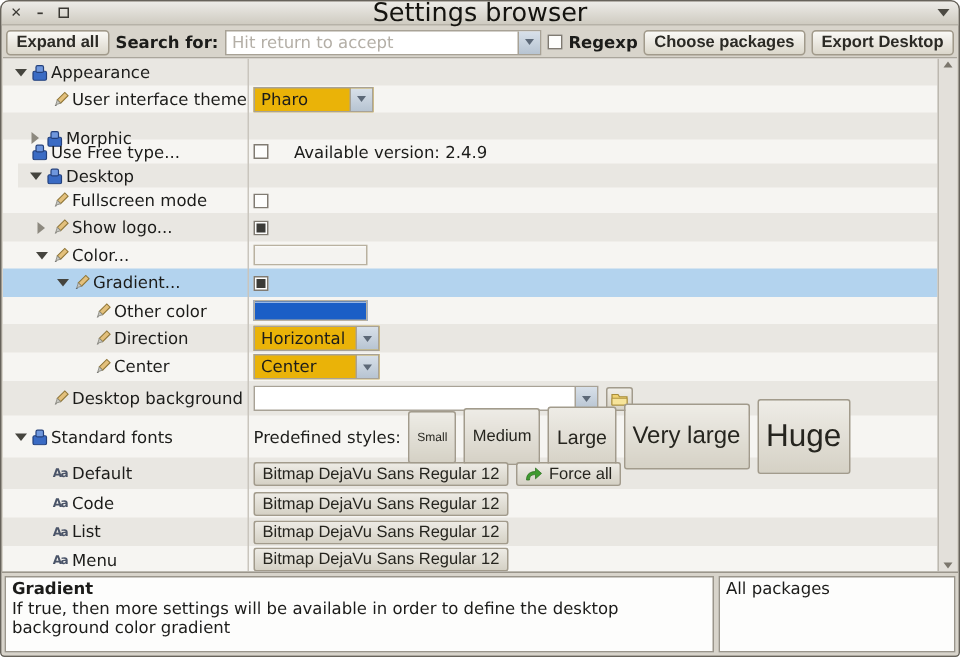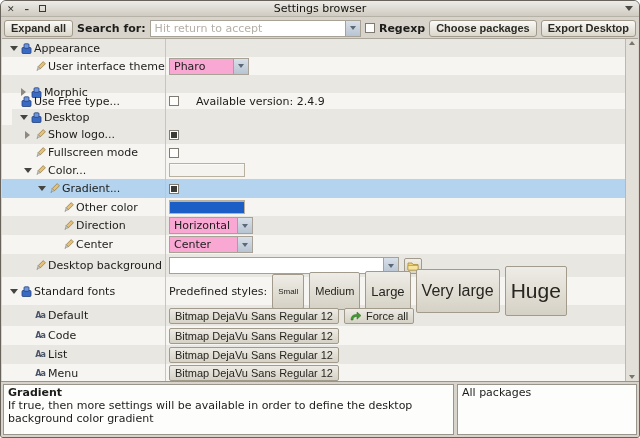--- a/index.html
+++ b/index.html
@@ -8,21 +8,21 @@
   .window { position:absolute; inset:0; background:#d8d4cb; border:1px solid #67635b;
     border-radius:6px 6px 3px 3px; overflow:hidden; }
 
   
   .titlebar { position:absolute; top:0; left:0; right:0; height:16px;
     background:linear-gradient(#edecе8,#cfcbc1); background:linear-gradient(#edece8,#cfcbc1);
     border-bottom:1px solid #b6b2a8; display:flex; align-items:center; padding:0 6px; }
   .winbtns { display:flex; gap:10px; align-items:center; z-index:2; }
   .winbtn { font-size:9px; line-height:10px; color:#3a3833; font-weight:bold; }
   .maxglyph { width:7px; height:7px; border:1.5px solid #3a3833; display:inline-block; }
-  .title { position:absolute; left:0; right:0; text-align:center; font-size:11px; color:#14130f; }
+  .title { position:absolute; left:0; right:0; text-align:center; font-size:17px; color:#14130f; }
   .menu-tri { margin-left:auto; z-index:2; width:0; height:0;
     border-left:4px solid transparent; border-right:4px solid transparent; border-top:5px solid #4c4a43; }
 
   
   .toolbar { position:absolute; top:17px; left:0; right:0; height:20px;
     display:flex; align-items:center; gap:4px; padding:0 3px; }
   .btn { background:linear-gradient(#faf9f6,#dbd7cb); border:1px solid #a19a8b; border-radius:3px;
     font-weight:bold; font-size:11px; color:#2b2a25; padding:0 6px; height:17px;
     display:inline-flex; align-items:center; gap:3px; white-space:nowrap; }
   .lbl { font-weight:bold; white-space:nowrap; }
@@ -59,41 +59,41 @@
   .coldivider { position:absolute; left:163px; top:0; bottom:0; width:1px; background:#c9c5bd; }
   .vscroll { position:absolute; top:0; right:0; bottom:0; width:13px; background:#e3e0da;
     border-left:1px solid #bcb8af; display:flex; flex-direction:column;
     justify-content:space-between; align-items:center; padding:2px 0; }
   .sc-up { width:0;height:0;border-left:3px solid transparent;border-right:3px solid transparent;
     border-bottom:4px solid #7b766c; }
   .sc-dn { width:0;height:0;border-left:3px solid transparent;border-right:3px solid transparent;
     border-top:4px solid #7b766c; }
 
   
-  .dd { display:flex; height:17px; background:#f9a8d4; border:1px solid #a8a296; align-items:center; }
+  .dd { display:flex; height:17px; background:#eab308; border:1px solid #a8a296; align-items:center; }
   .dd-val { padding:0 4px; flex:1; white-space:nowrap; }
   .swatch { width:76px; height:14px; border:1px solid #b9b1a0; flex:none;
     box-shadow: inset 0 1px 0 rgba(255,255,255,.55); }
   .note { margin-left:12px; white-space:nowrap; }
   .btn2 { background:linear-gradient(#edebe5,#d5d1c5); border:1px solid #a29b8c; border-radius:2px;
     padding:1px 5px; font-size:11px; color:#26251f; display:inline-flex; align-items:center;
     gap:4px; white-space:nowrap; height:16px; }
   .stylebtn { background:linear-gradient(#eeece6,#d5d1c5); border:1px solid #a29b8c; border-radius:2px;
     padding:12px 5px; color:#26251f; display:inline-flex; align-items:center; white-space:nowrap;text-align:right; }
   .folderbtn { width:18px; height:16px; background:linear-gradient(#f0eee8,#d8d4c8);
     border:1px solid #a29b8c; border-radius:2px; display:inline-flex; align-items:center;
     justify-content:center; flex:none; }
   .imgcombo { width:230px; }
 
   
   .bottom { position:absolute; top:380px; left:0; right:0; bottom:0; display:flex; gap:3px;
     padding:2px; background:#d8d4cb; border-top:1px solid #9a958b; }
   .box { background:#fdfdfc; border:1px solid #9a958b; padding:1px 4px; overflow:hidden; }
   .box.desc { flex:1; }
-  .box.pkgs { width:180px; flex:none; }
+  .box.pkgs { width:158px; flex:none; }
   .desc-title { font-weight:bold; }
 </style>
 </head>
 <body>
 
 <div class="window">
 
   <div class="titlebar">
     <div class="winbtns">
       <span class="winbtn">✕</span>
@@ -196,52 +196,52 @@
             <span class="ricon">
               <svg width="11" height="11" viewBox="0 0 11 11">
                 <rect x="1" y="4.5" width="9" height="6" rx="1" fill="#3a6bc4" stroke="#23407c" stroke-width="0.8"></rect>
                 <rect x="3" y="0.8" width="5" height="4.5" rx="1" fill="#6f97dd" stroke="#23407c" stroke-width="0.8"></rect>
               </svg>
             </span>
             <span class="rlabel">Desktop</span>
           </div>
           <div class="cell-value"></div>
         </div>
+        <div class="row" style="height: 17px;">
+          <div class="cell-label" style="padding-left: 20px;">
+            <span class="expander"></span>
+            <span class="ricon">
+              <svg width="11" height="11" viewBox="0 0 11 11">
+                <polygon points="3.2,5.6 8.2,0.6 10.4,2.8 5.4,7.8" fill="#e3c07c" stroke="#8f7535" stroke-width="0.7"></polygon>
+                <polygon points="3.2,5.6 5.4,7.8 2.2,8.8" fill="#c8c8c2" stroke="#8a8a82" stroke-width="0.6"></polygon>
+                <polygon points="2.2,8.8 1.4,9.6 3,9.3" fill="#3c3c38"></polygon>
+              </svg>
+            </span>
+            <span class="rlabel">Fullscreen mode</span>
+          </div>
+          <div class="cell-value">
+            <span class="cb"></span>
+          </div>
+        </div>
         <div class="row stripe" style="height: 19px;">
           <div class="cell-label" style="padding-left: 20px;">
             <span class="expander">
               <span class="tri-closed"></span>
             </span>
             <span class="ricon">
               <svg width="11" height="11" viewBox="0 0 11 11">
                 <polygon points="3.2,5.6 8.2,0.6 10.4,2.8 5.4,7.8" fill="#e3c07c" stroke="#8f7535" stroke-width="0.7"></polygon>
                 <polygon points="3.2,5.6 5.4,7.8 2.2,8.8" fill="#c8c8c2" stroke="#8a8a82" stroke-width="0.6"></polygon>
                 <polygon points="2.2,8.8 1.4,9.6 3,9.3" fill="#3c3c38"></polygon>
               </svg>
             </span>
             <span class="rlabel">Show logo...</span>
           </div>
           <div class="cell-value">
             <span class="cb checked"></span>
-          </div>
-        </div>
-        <div class="row" style="height: 17px;">
-          <div class="cell-label" style="padding-left: 20px;">
-            <span class="expander"></span>
-            <span class="ricon">
-              <svg width="11" height="11" viewBox="0 0 11 11">
-                <polygon points="3.2,5.6 8.2,0.6 10.4,2.8 5.4,7.8" fill="#e3c07c" stroke="#8f7535" stroke-width="0.7"></polygon>
-                <polygon points="3.2,5.6 5.4,7.8 2.2,8.8" fill="#c8c8c2" stroke="#8a8a82" stroke-width="0.6"></polygon>
-                <polygon points="2.2,8.8 1.4,9.6 3,9.3" fill="#3c3c38"></polygon>
-              </svg>
-            </span>
-            <span class="rlabel">Fullscreen mode</span>
-          </div>
-          <div class="cell-value">
-            <span class="cb"></span>
           </div>
         </div>
         <div class="row" style="height: 18px;">
           <div class="cell-label" style="padding-left: 20px;">
             <span class="expander">
               <span class="tri-open"></span>
             </span>
             <span class="ricon">
               <svg width="11" height="11" viewBox="0 0 11 11">
                 <polygon points="3.2,5.6 8.2,0.6 10.4,2.8 5.4,7.8" fill="#e3c07c" stroke="#8f7535" stroke-width="0.7"></polygon>

